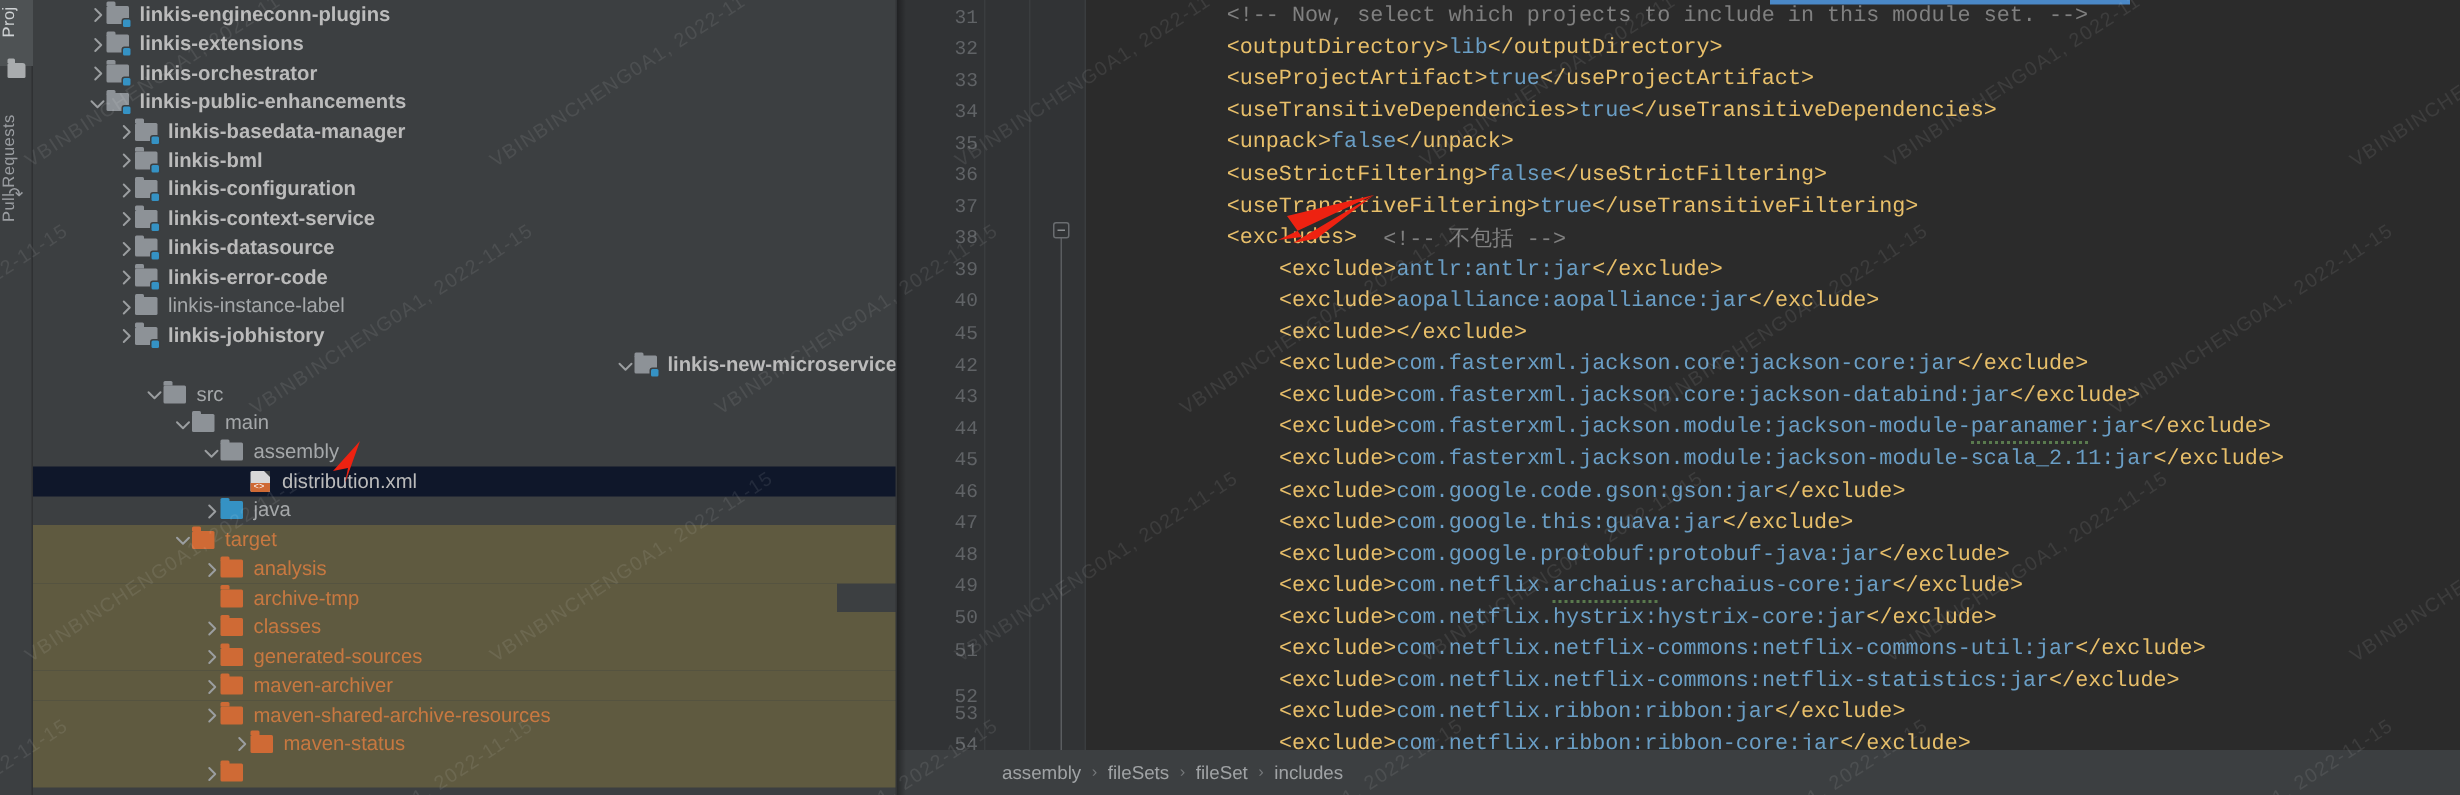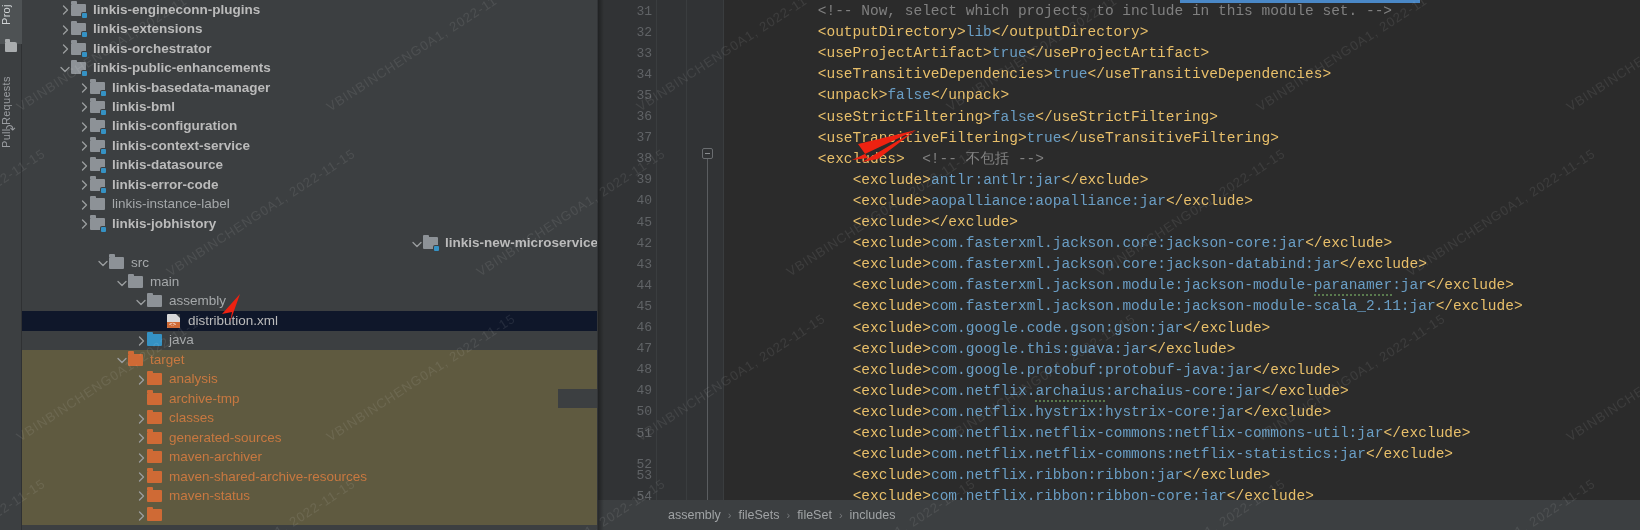--- a/index.html
+++ b/index.html
@@ -552,21 +552,21 @@
           <span class="arrow">
             <svg width="11" height="11" viewBox="0 0 11 11">
               <path d="M3.5 1 L7.5 5 L3.5 9" stroke="#9b9ea0" stroke-width="1.3" fill="none" stroke-linecap="round" stroke-linejoin="round"></path>
             </svg>
           </span>
           <span class="icon">
             <span class="folder-excl"></span>
           </span>
           <span class="label">maven-shared-archive-resources</span>
         </div>
-        <div class="row excluded" style="top: 486.25px; position: absolute; left: 0px; width: 576px;">
+        <div class="row excluded" style="top: 486.25px; position: absolute; left: 0px; width: 576px; padding-left: 20px;">
           <span style="flex: 0 0 auto; width: 112px;"></span>
           <span class="arrow">
             <svg width="11" height="11" viewBox="0 0 11 11">
               <path d="M3.5 1 L7.5 5 L3.5 9" stroke="#9b9ea0" stroke-width="1.3" fill="none" stroke-linecap="round" stroke-linejoin="round"></path>
             </svg>
           </span>
           <span class="icon">
             <span class="folder-excl"></span>
           </span>
           <span class="label">maven-status</span>

